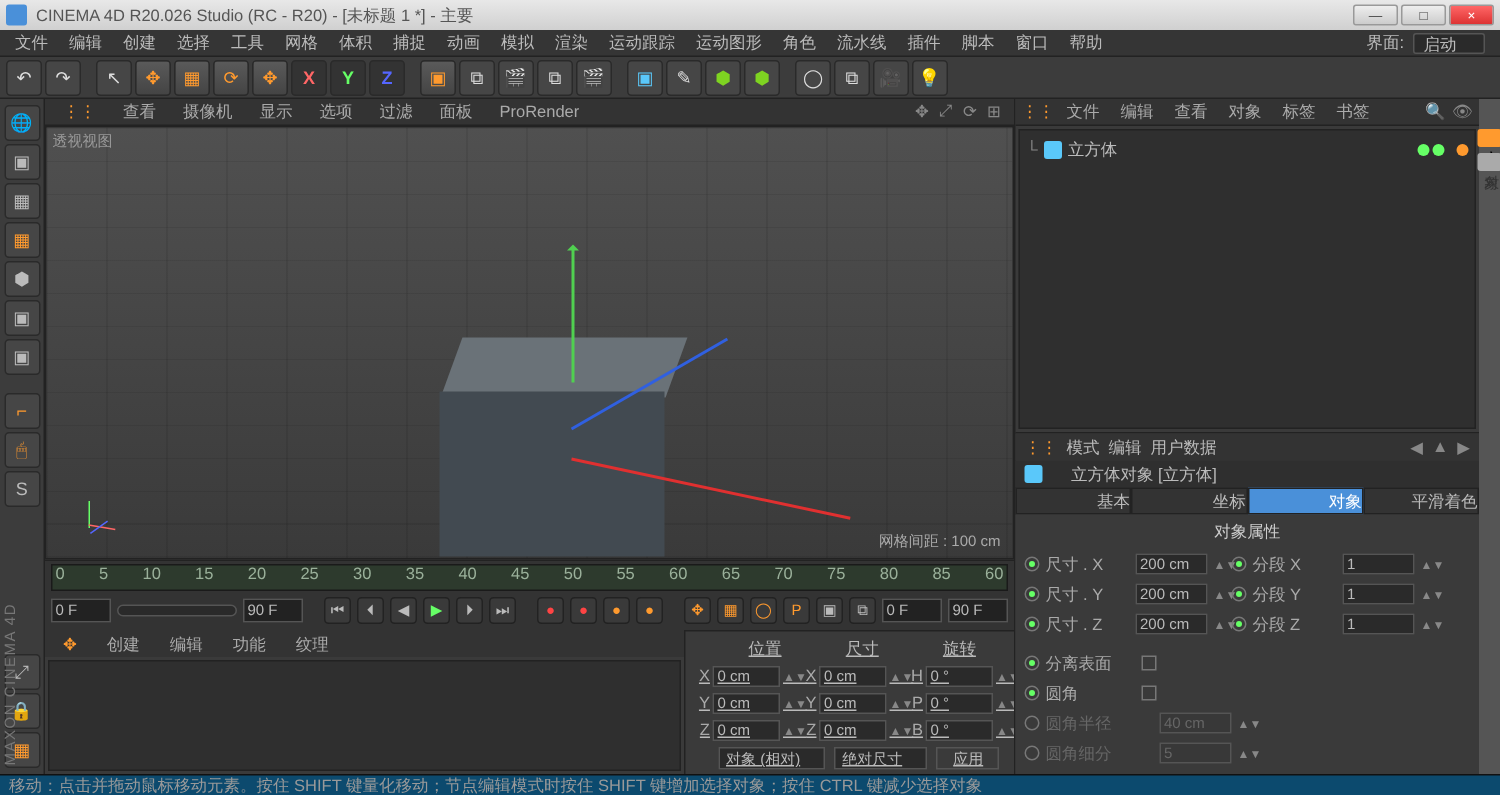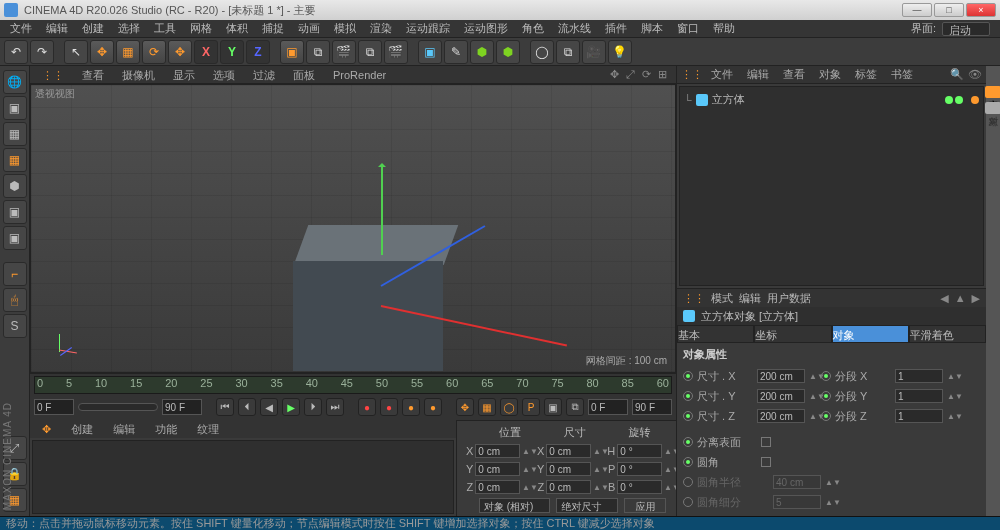--- a/index.html
+++ b/index.html
@@ -96,27 +96,27 @@
 .obj-tree { flex:0 0 200px; background:#2f2f2f; border:1px solid #222; margin:2px; padding:4px; overflow:auto;}
 .obj-tree .node { display:flex; align-items:center; gap:4px; padding:1px 0;}
 .obj-tree .obj-icon{ width:12px;height:12px;background:#5ac8fa; border-radius:2px;}
 .obj-tree .dots{ margin-left:auto; display:flex; gap:2px;}
 .obj-tree .dot{ width:8px;height:8px; border-radius:50%;}
 .obj-tree .dot.g{background:#6f6;}
 .obj-tree .dot.o{background:#ff9a2e;}
 
 .attr-panel { flex:1; display:flex; flex-direction:column; border-top:1px solid #222;}
 .attr-title { height:18px; background:#333; display:flex; align-items:center; padding:0 6px; gap:6px;}
-.attr-obj { height:18px; background:#2f2f2f; display:flex; align-items:center; padding:0 6px; gap:6px;}
+.attr-obj { height:18px; background:#2f2f2f; display:flex; align-items:center; padding:0 6px; gap:19px;}
 .attr-obj .cube-icn{width:12px;height:12px;background:#5ac8fa;border-radius:2px;}
 .attr-tabs { display:flex; height:18px; background:#333;}
-.attr-tabs .at{ flex:1; text-align:left; line-height:18px; color:#bbb; border:1px solid #222;}
+.attr-tabs .at{ flex:1; text-align:right; line-height:18px; color:#bbb; border:1px solid #222;}
 .attr-tabs .at.active{ background:#4a90d9; color:#fff;}
 .attr-section { padding:4px 6px; background:#3a3a3a; flex:1; overflow:auto;}
-.attr-head { color:#ccc; font-weight:bold; margin-bottom:4px;}
+.attr-head { color:#ccc; font-weight:normal; margin-bottom:4px;text-align:center;}
 .attr-row { display:flex; align-items:center; gap:4px; height:20px;}
 .attr-row .radio{width:10px;height:10px;border:1px solid #777;border-radius:50%;}
 .attr-row .radio.on::after{content:"";display:block;width:4px;height:4px;background:#6f6;border-radius:50%;margin:2px;}
 .attr-row .albl{width:44px; color:#aaa;}
 .attr-row .aval{width:48px;height:14px;background:#2a2a2a;border:1px solid #555;font-size:10px;padding:0 2px;line-height:14px;margin-left:12px;}
 .attr-row .aval.dim{background:#383838; color:#666;}
 .attr-row .spin{width:8px;font-size:8px;color:#888;}
 .attr-row .chk{width:10px;height:10px;border:1px solid #777;}
 
 .farright { width:14px; background:#555; display:flex; flex-direction:column; align-items:center; justify-content:flex-start; gap:4px; padding-top:20px;}
@@ -310,21 +310,21 @@
         <div class="bottom-tabs">
           <span class="bt" style="color:#ff9a2e">✥</span>
           <span class="bt">创建</span>
           <span class="bt">编辑</span>
           <span class="bt">功能</span>
           <span class="bt">纹理</span>
         </div>
         <div style="height:74px;background:#2f2f2f;border:1px solid #222;margin:2px;"></div>
       </div>
 
-      <div class="coord-panel" style="width:220px; flex-direction:column; border-left:1px solid #222;">
+      <div class="coord-panel" style="width:220px; flex-direction:column; border-left:1px solid #222;text-decoration:underline;">
         <div class="coord-header">
           <div style="width:18px"></div>
           <div>位置</div>
           <div>尺寸</div>
           <div>旋转</div>
         </div>
         <div id="coord-rows">
             <div class="coord-row">
               <span class="lbl">X</span>
   <span class="val">0 cm</span>

